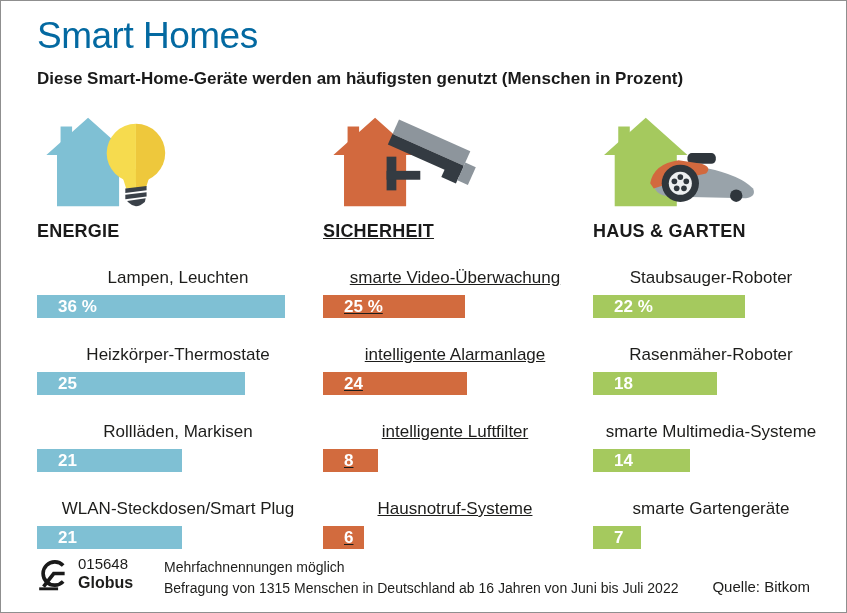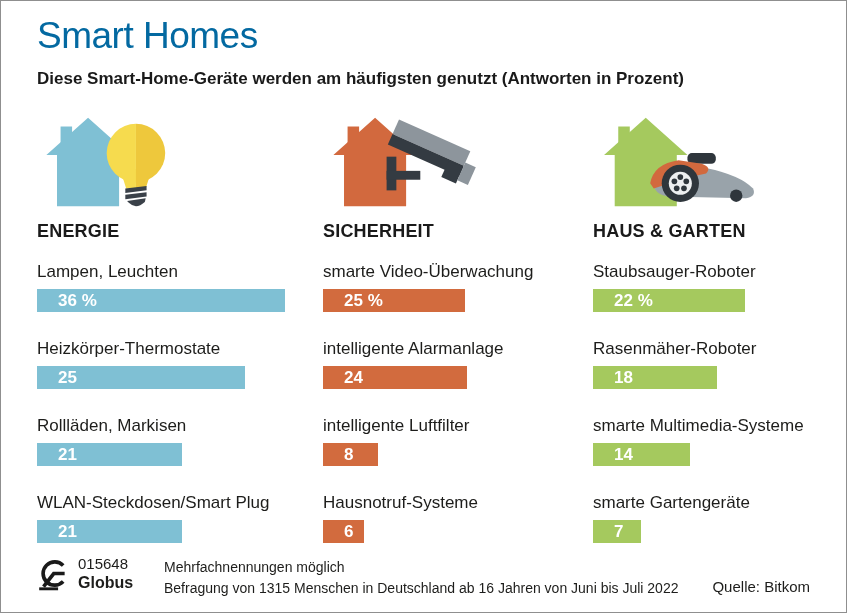--- a/index.html
+++ b/index.html
@@ -5,44 +5,44 @@
   html,body{margin:0;padding:0;background:#fff;}
   .page{
     position:relative;width:847px;height:613px;box-sizing:border-box;
     border:1px solid #8f8f8f;background:#fff;overflow:hidden;
     font-family:"Liberation Sans",sans-serif;color:#1d1d1b;
   }
   .title{position:absolute;left:36px;top:14px;margin:0;font-size:37px;font-weight:normal;letter-spacing:-0.5px;color:#0369a1;}
   .subtitle{position:absolute;left:36px;top:68px;font-size:17px;font-weight:bold;color:#1a1a1a;}
   .col{position:absolute;top:106px;}
   .col-0{left:36px;width:282px;}
-  .col-1{left:322px;width:264px;}
+  .col-1{left:322px;width:264px;text-decoration:underline;}
   .col-2{left:592px;width:236px;}
   .icon-wrap{position:relative;height:102px;}
   .icon-wrap svg{position:absolute;left:0;bottom:0;}
   .cat{font-size:18px;font-weight:bold;margin-top:12px;letter-spacing:0.2px;color:#1a1a1a;}
-  .items{margin-top:17px;}
+  .items{margin-top:23px;text-align:center;}
   .item{margin-bottom:24px;}
   .item-label{font-size:17px;line-height:26px;white-space:nowrap;}
   .bar{height:23px;margin-top:4px;display:flex;align-items:center;}
   .bar-value{color:#fff;font-weight:bold;font-size:17px;padding-left:21px;white-space:nowrap;}
   .footer-logo{position:absolute;left:36px;top:554px;display:flex;gap:9px;align-items:flex-start;}
   .logo-texts{display:flex;flex-direction:column;}
   .logo-number{font-size:15px;line-height:18px;}
   .logo-name{font-size:16px;line-height:19px;font-weight:bold;}
   .footer-notes{position:absolute;left:163px;top:556px;font-size:14px;line-height:21px;}
   .source{position:absolute;right:36px;top:577px;font-size:15px;}
 </style>
 </head>
 <body>
 
 <div class="page">
 
   <h1 class="title">Smart Homes</h1>
-  <div class="subtitle">Diese Smart-Home-Geräte werden am häufigsten genutzt (Antworten in Prozent)</div>
+  <div class="subtitle">Diese Smart-Home-Geräte werden am häufigsten genutzt (Menschen in Prozent)</div>
 
   <div class="col col-0">
     <div class="icon-wrap">
       <svg width="150" height="102" viewBox="0 0 160 115" aria-hidden="true">
         <rect x="22" y="22" width="13" height="26" fill="#7FC0D4"></rect>
         <path d="M53 12 L100 54 L88 54 L88 112 L18 112 L18 54 L6 54 Z" fill="#7FC0D4"></path>
         <path d="M107 19 A33 33 0 0 0 107 85 L107 19 Z" fill="#F6DB4E"></path>
         <path d="M107 19 A33 33 0 0 1 107 85 L107 19 Z" fill="#EEC83C"></path>
         <path d="M89 70 L107 70 L107 92 L96 92 Z" fill="#F6DB4E"></path>
         <path d="M107 70 L125 70 L118 92 L107 92 Z" fill="#EEC83C"></path>

